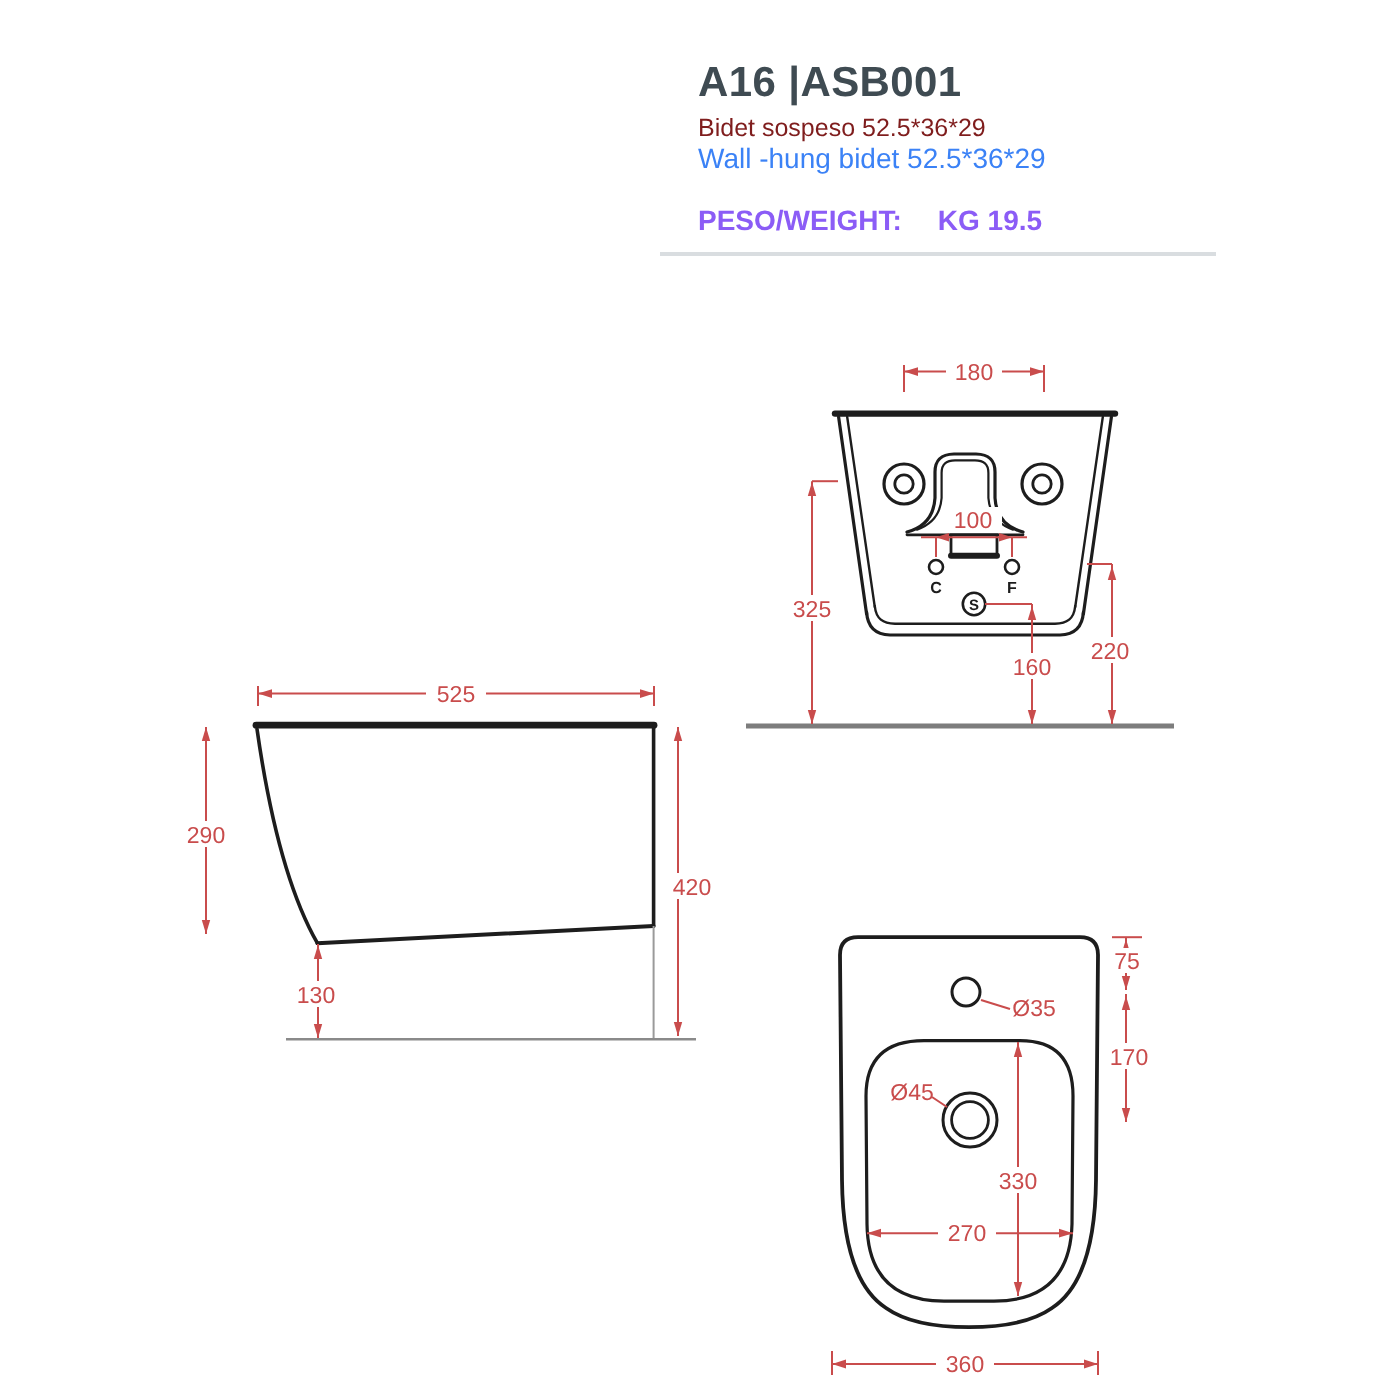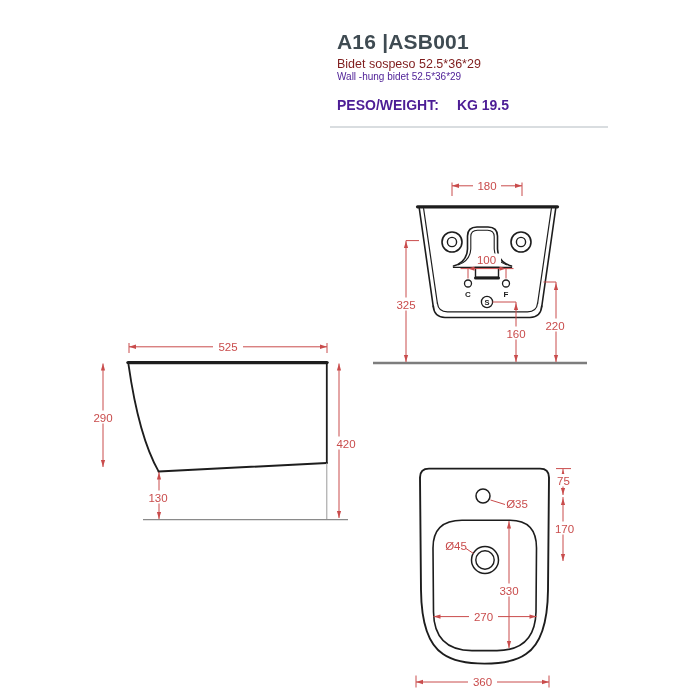--- a/index.html
+++ b/index.html
@@ -1,22 +1,22 @@
 <!DOCTYPE html>
 <html><head>
 <meta charset="utf-8">
 <style>
   html,body{margin:0;padding:0;background:#ffffff;}
   .sheet{position:relative;width:700px;height:700px;background:#ffffff;overflow:hidden;
          font-family:"Liberation Sans",sans-serif;}
-  .hdr{position:absolute;left:337px;top:30px;width:300px;}
+  .hdr{position:absolute;left:349px;top:30px;width:300px;}
   .hdr-title{font-size:21px;font-weight:bold;color:#3f4b52;letter-spacing:.2px;line-height:1.1;}
   .hdr-sub1{margin-top:4px;font-size:12.5px;color:#7f1d1d;line-height:1.15;}
-  .hdr-sub2{font-size:10px;color:#4c1d95;line-height:1.15;}
-  .hdr-weight{margin-top:14px;font-size:14px;font-weight:bold;color:#4c1d95;}
+  .hdr-sub2{font-size:14px;color:#3b82f6;line-height:1.15;}
+  .hdr-weight{margin-top:14px;font-size:14px;font-weight:bold;color:#8b5cf6;}
   .hdr-weight .wv{margin-left:18px;}
   .divider{position:absolute;left:330px;top:126px;width:278px;height:2px;background:#d9dde0;}
   svg text{font-family:"Liberation Sans",sans-serif;}
   .dim{font-size:11.5px;fill:#c94c4c;}
   .port{font-size:8px;fill:#1d1d1d;font-weight:bold;}
 </style>
 </head>
 <body>
 
 <div class="sheet">

